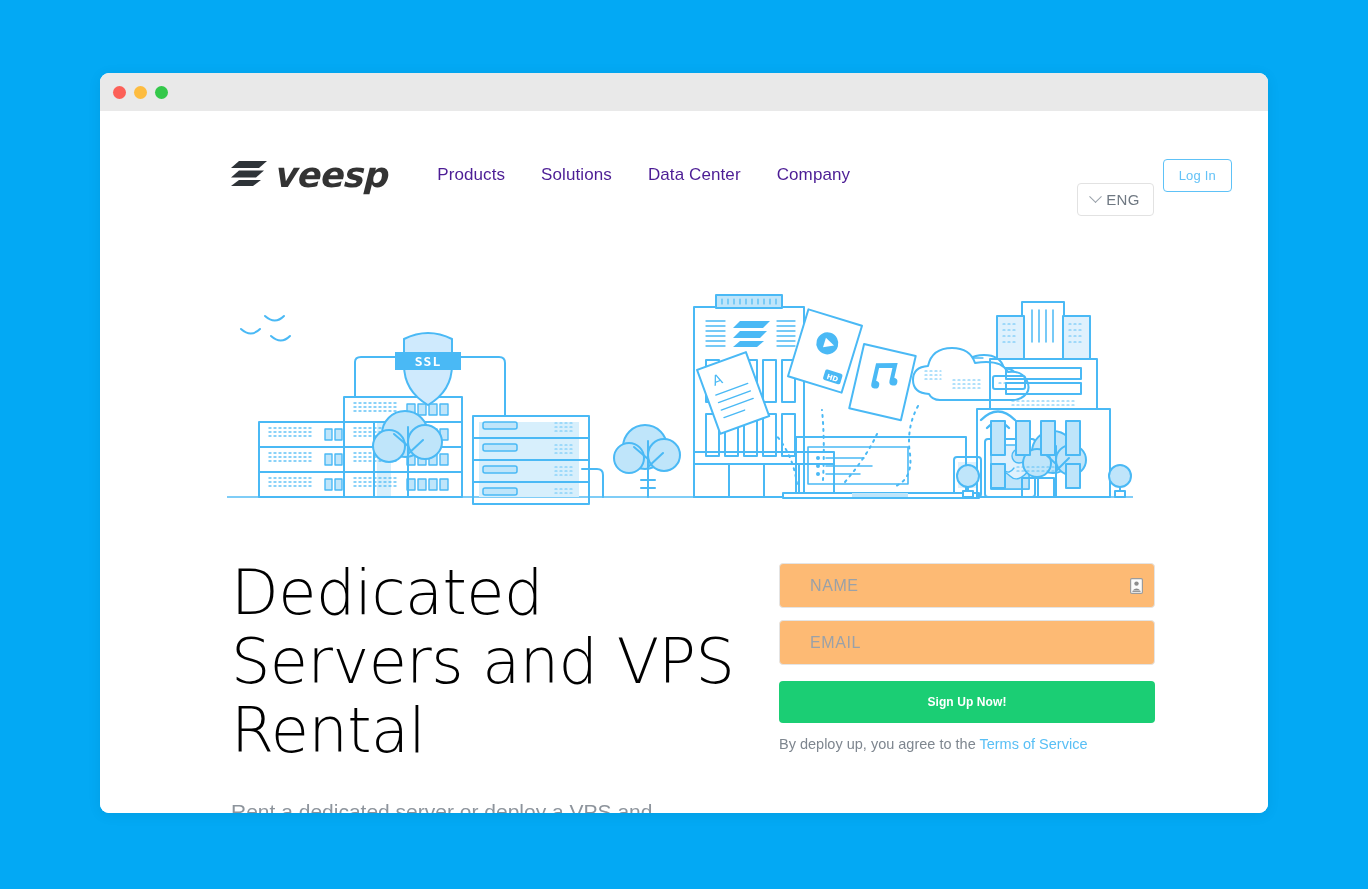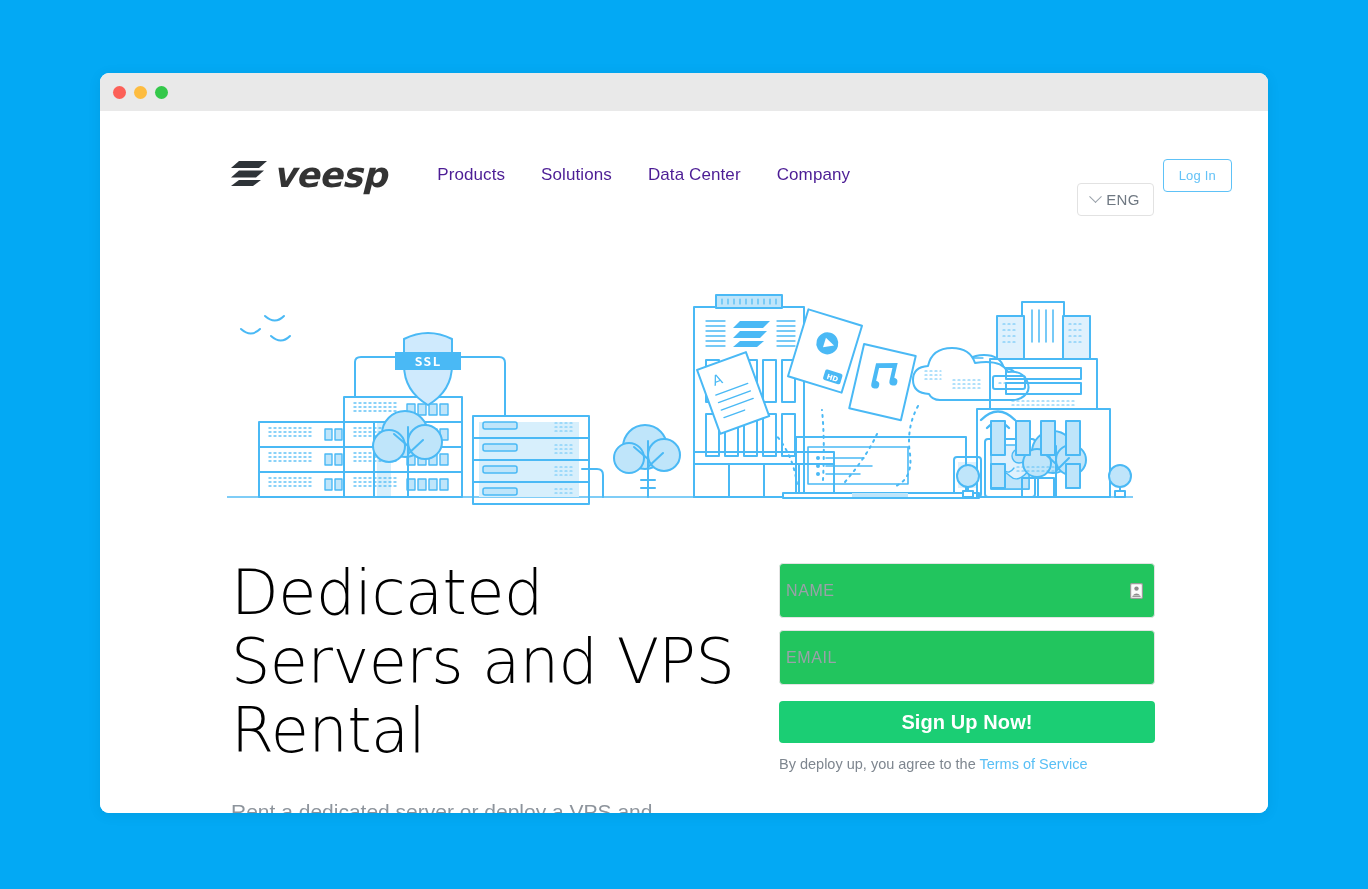--- a/index.html
+++ b/index.html
@@ -181,27 +181,27 @@
   .signup-form {
     width: 376px;
     margin-left: auto;
     margin-top: 5px;
   }
 
   .field-wrap { position: relative; margin-bottom: 12px; }
 
   .field {
     width: 100%;
-    height: 55px;
+    height: 45px;
     border: 1px solid #e4e4e4;
     border-radius: 4px;
-    padding: 0 40px 0 6px;
+    padding: 0 40px 0 30px;
     font-size: 16px;
     color: #4e5862;
-    background: #22c55e;
+    background: #fdba74;
     font-family: "Liberation Sans", sans-serif;
     letter-spacing: 0.6px;
     outline: none;
   }
   .field::placeholder { color: #9aa1a8; letter-spacing: 0.6px; }
 
   .autofill-icon {
     position: absolute;
     right: 12px;
     top: 50%;
@@ -212,21 +212,21 @@
   }
 
   .signup-btn {
     width: 100%;
     height: 42px;
     margin-top: 4px;
     background: #1bce74;
     border: none;
     border-radius: 4px;
     color: #ffffff;
-    font-size: 20px;
+    font-size: 12px;
     font-weight: bold;
     font-family: "Liberation Sans", sans-serif;
     cursor: pointer;
     letter-spacing: 0.1px;
   }
 
   .terms-line {
     margin-top: 13px;
     font-size: 14.5px;
     color: #7e868f;

